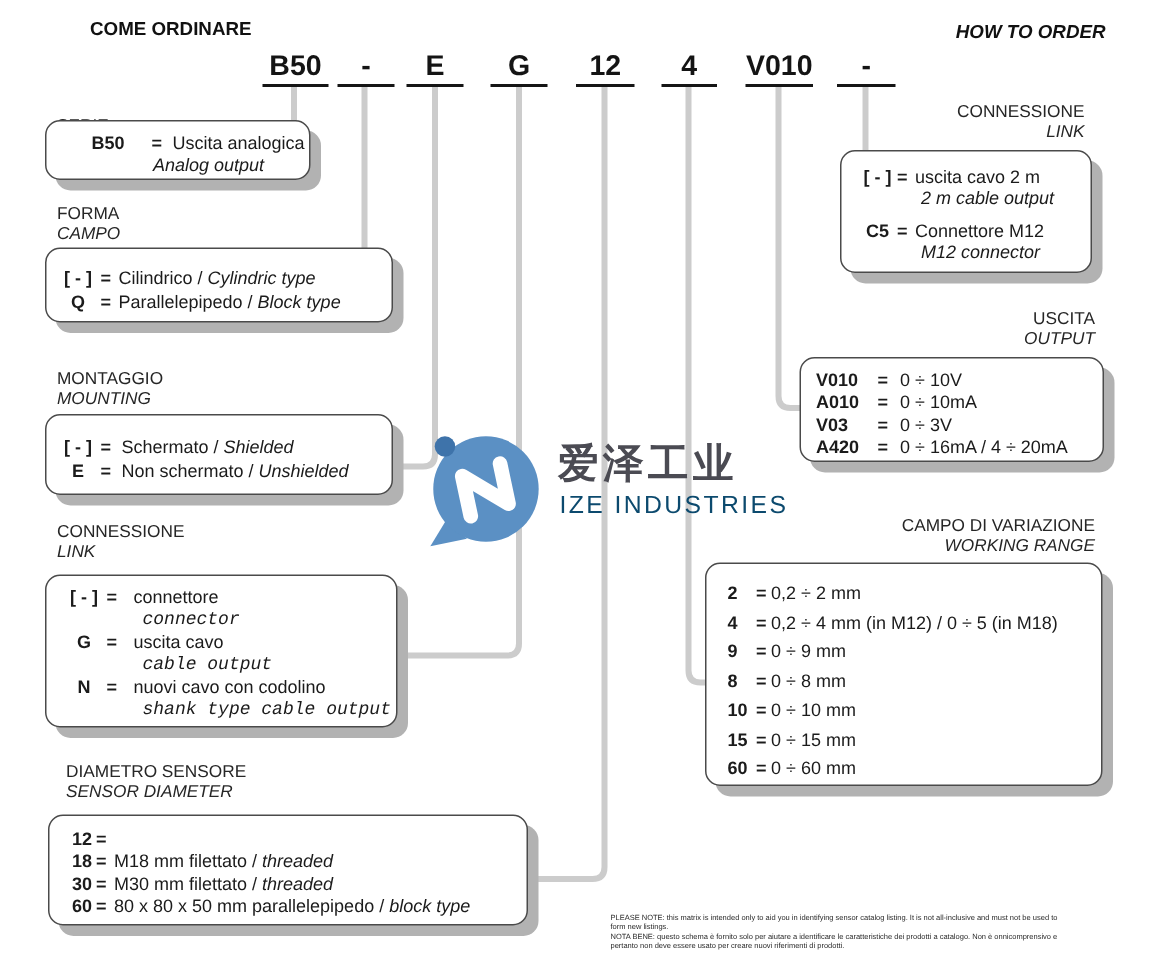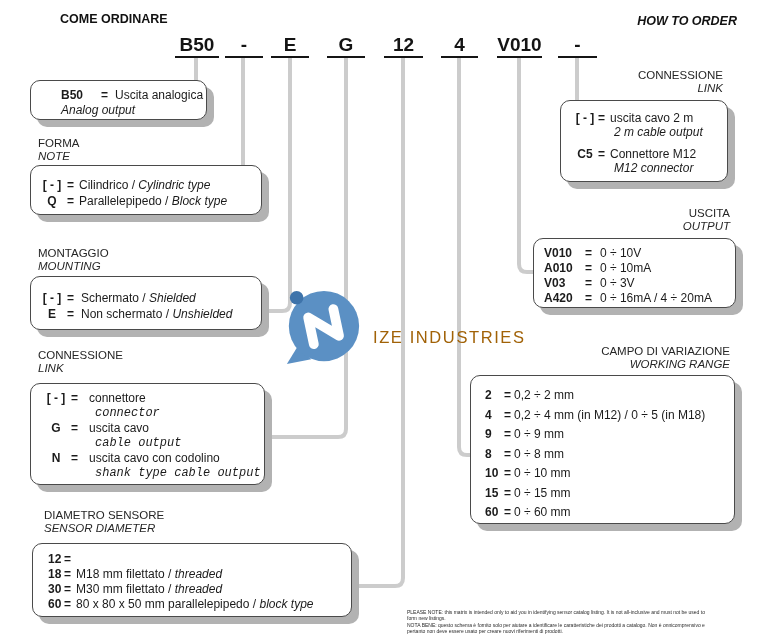--- a/index.html
+++ b/index.html
@@ -13,40 +13,40 @@
   
   .seg{position:absolute;top:36px;height:20px;border-bottom:2px solid #151515;
        text-align:center;font-size:19px;font-weight:bold;color:#141414;line-height:18px;}
 
   
   #lines{position:absolute;left:0;top:0;z-index:1;}
 
   
   .wm{position:absolute;z-index:2;}
   .wm-cn{font-size:27px;font-weight:600;color:#4b4b53;letter-spacing:3px;}
-  .wm-en{font-size:16.5px;color:#a16207;letter-spacing:1.6px;}
+  .wm-en{font-size:16.5px;color:#0c4a6e;letter-spacing:1.6px;}
 
   
   .hdr{position:absolute;z-index:3;font-size:11.5px;line-height:13px;color:#262626;white-space:nowrap;}
   .hdr .en{font-style:italic;}
   .hdr.right{text-align:right;}
 
   
   .box{position:absolute;z-index:3;background:#ffffff;border:1px solid #4a4a4a;border-radius:10px;
        box-shadow:7px 7px 0 #b2b2b2;font-size:12px;color:#1b1b1b;box-sizing:border-box;}
   .row{display:flex;align-items:baseline;white-space:nowrap;}
   .k{font-weight:bold;flex:none;}
   .eq{font-weight:bold;flex:none;}
   .val i{font-style:italic;}
   .sub{font-style:italic;white-space:nowrap;}
 
   
   .b-serie{padding:7px 0 0 30px;line-height:15px;}
   .b-serie .k{width:40px;}  .b-serie .eq{width:14px;}
-  .b-serie .sub{text-align:left;padding-right:18px;}
+  .b-serie .sub{text-align:right;padding-right:30px;}
 
   .b-forma{padding:11px 0 0 6px;line-height:16px;}
   .b-forma .k{width:30px;text-align:center;} .b-forma .eq{width:12px;}
 
   .b-mont{padding:13px 0 0 6px;line-height:16px;}
   .b-mont .k{width:30px;text-align:center;} .b-mont .eq{width:14px;}
 
   .b-connl{padding:7px 0 0 10px;line-height:15px;}
   .b-connl .k{width:30px;text-align:center;} .b-connl .eq{width:18px;}
   .b-connl .sub{padding-left:54px;font-family:Liberation Mono, monospace;}
@@ -102,29 +102,30 @@
   <div class="wm" style="left:282px;top:286px;">
     <svg width="82" height="82" viewBox="0 0 84 84">
       <path d="M16 62 L5 80 L30 75 Z" fill="#5b90c4"></path>
       <circle cx="43" cy="41" r="36" fill="#5b90c4"></circle>
       <circle cx="15" cy="12" r="7" fill="#3e73aa"></circle>
       <g transform="rotate(-12 43 41)">
         <path d="M29 57 L29 29 L56 54 L56 26" fill="none" stroke="#ffffff" stroke-width="10" stroke-linecap="round" stroke-linejoin="round"></path>
       </g>
     </svg>
   </div>
+  <div class="wm wm-cn" style="left:372px;top:291px;">爱泽工业</div>
   <div class="wm wm-en" style="left:373px;top:328px;">IZE INDUSTRIES</div>
 
   <div class="hdr" style="left:38px;top:67px;margin-top:11px;">
     <div>SERIE</div>
     <div class="en">SERIES</div>
   </div>
   <div class="hdr" style="left:38px;top:137px;">
     <div>FORMA</div>
-    <div class="en">NOTE</div>
+    <div class="en">CAMPO</div>
   </div>
   <div class="hdr" style="left:38px;top:247px;">
     <div>MONTAGGIO</div>
     <div class="en">MOUNTING</div>
   </div>
   <div class="hdr" style="left:38px;top:349px;">
     <div>CONNESSIONE</div>
     <div class="en">LINK</div>
   </div>
   <div class="hdr" style="left:44px;top:509px;">
@@ -188,21 +189,21 @@
     <div class="sub">connector</div>
     <div class="row">
       <span class="k">G</span>
       <span class="eq">=</span>
       <span class="val">uscita cavo</span>
     </div>
     <div class="sub">cable output</div>
     <div class="row">
       <span class="k">N</span>
       <span class="eq">=</span>
-      <span class="val">uscita cavo con codolino</span>
+      <span class="val">nuovi cavo con codolino</span>
     </div>
     <div class="sub">shank type cable output</div>
   </div>
 
   <div class="box b-diam" style="left:32px;top:543px;width:320px;height:74px;">
     <div class="row">
       <span class="k">12</span>
       <span class="eq">=</span>
     </div>
     <div class="row">

